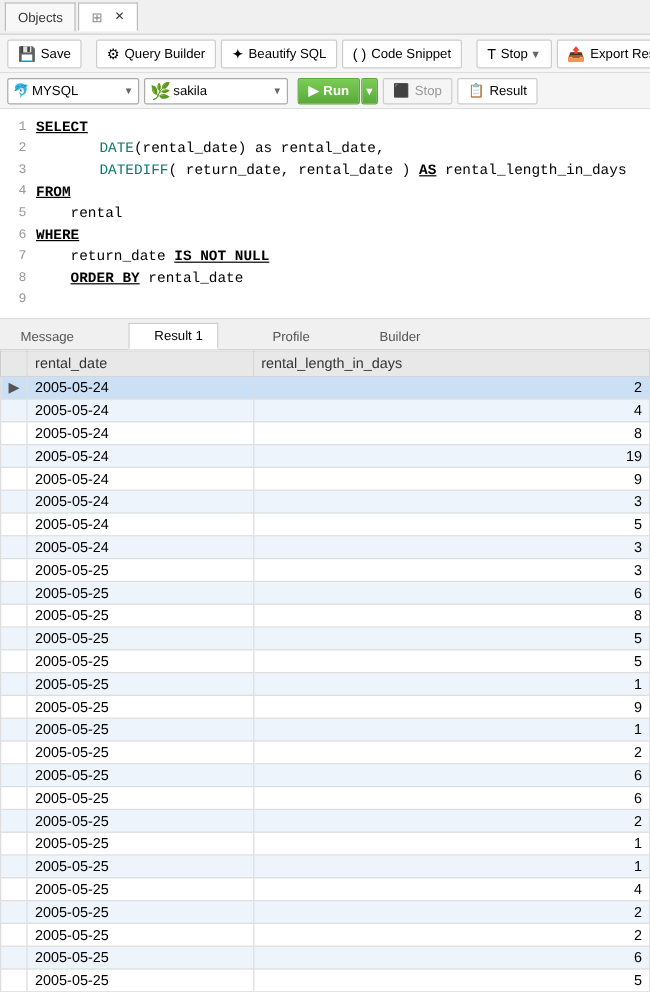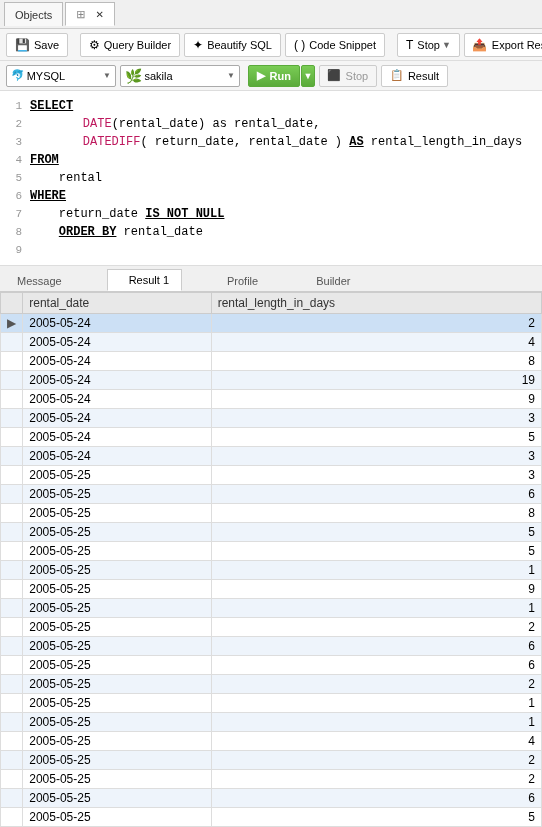--- a/index.html
+++ b/index.html
@@ -26,21 +26,21 @@
     .run-arrow { display: flex; align-items: center; justify-content: center; border: 1px solid #5aaa3a; background: linear-gradient(to bottom, #7acc55, #5aaa3a); cursor: pointer; height: 22px; width: 14px; border-radius: 2px; color: #fff; font-size: 9px; margin-left: 1px; }
     .stop-btn { display: flex; align-items: center; padding: 2px 8px; border: 1px solid #ccc; background: #f5f5f5; cursor: pointer; font-size: 11px; height: 22px; border-radius: 2px; color: #999; }
     .explain-btn { display: flex; align-items: center; padding: 2px 8px; border: 1px solid #ccc; background: #fff; cursor: pointer; font-size: 11px; height: 22px; border-radius: 2px; }
 
     
     .code-editor { background: #fff; padding: 6px 0; font-family: 'Courier New', monospace; font-size: 12px; line-height: 18px; border-bottom: 1px solid #ddd; }
     .code-line { display: flex; min-height: 18px; }
     .line-num { width: 30px; text-align: right; padding-right: 8px; color: #999; font-size: 11px; user-select: none; flex-shrink: 0; }
     .line-content { flex: 1; white-space: pre; }
     .kw { color: #000000; font-weight: bold; text-decoration: underline; }
-    .fn { color: #be185d; padding-left: 24px; }
+    .fn { color: #0f766e; padding-left: 24px; }
 
     
     .result-tabs { display: flex; align-items: flex-end; background: #f0f0f0; border-bottom: 1px solid #ccc; height: 26px; padding: 0 4px; gap: 32px; }
     .result-tab { padding: 4px 12px; font-size: 11px; cursor: pointer; border: 1px solid transparent; border-bottom: none; height: 22px; display: flex; align-items: center; }
     .result-tab.active { background: #fff; border: 1px solid #ccc; border-bottom: 1px solid #fff; padding-left: 21px; }
     .result-tab:not(.active) { color: #555; }
 
     
     .data-table-wrap { overflow-y: auto; height: calc(827px - 28px - 32px - 30px - 9*18px - 26px - 30px); background: #fff; }
     .data-table { width: 100%; border-collapse: collapse; font-size: 12px; }

